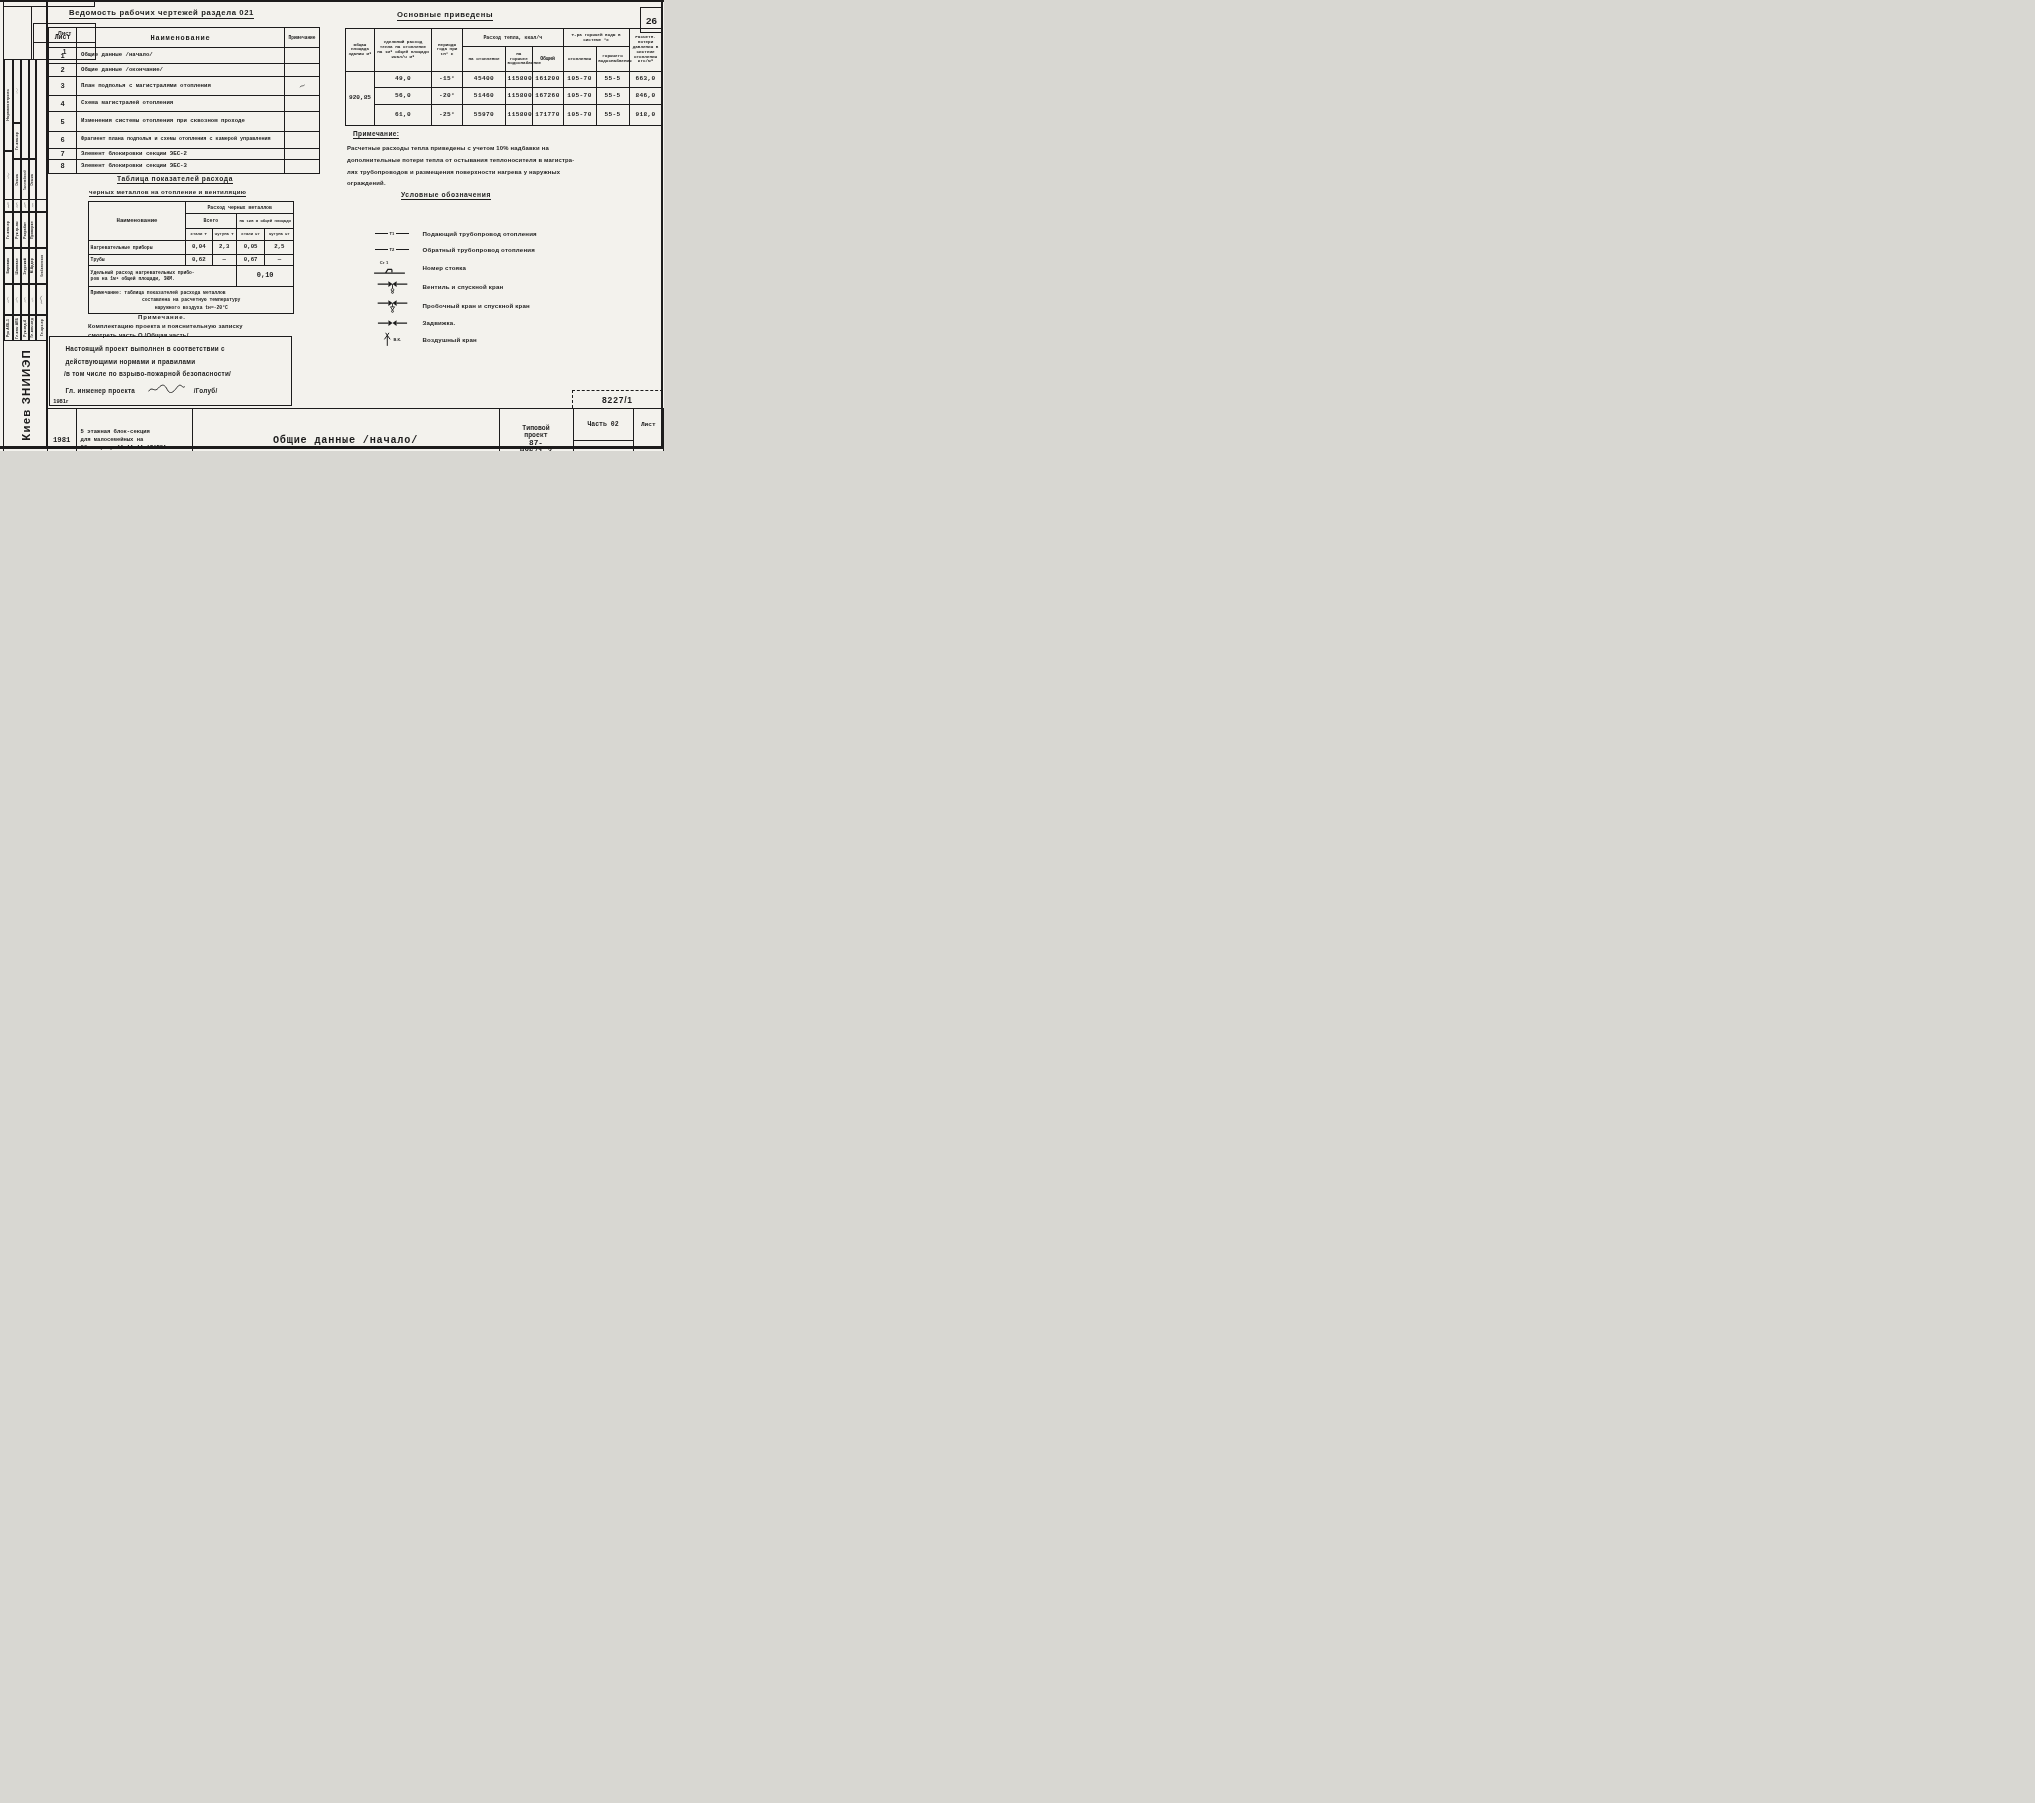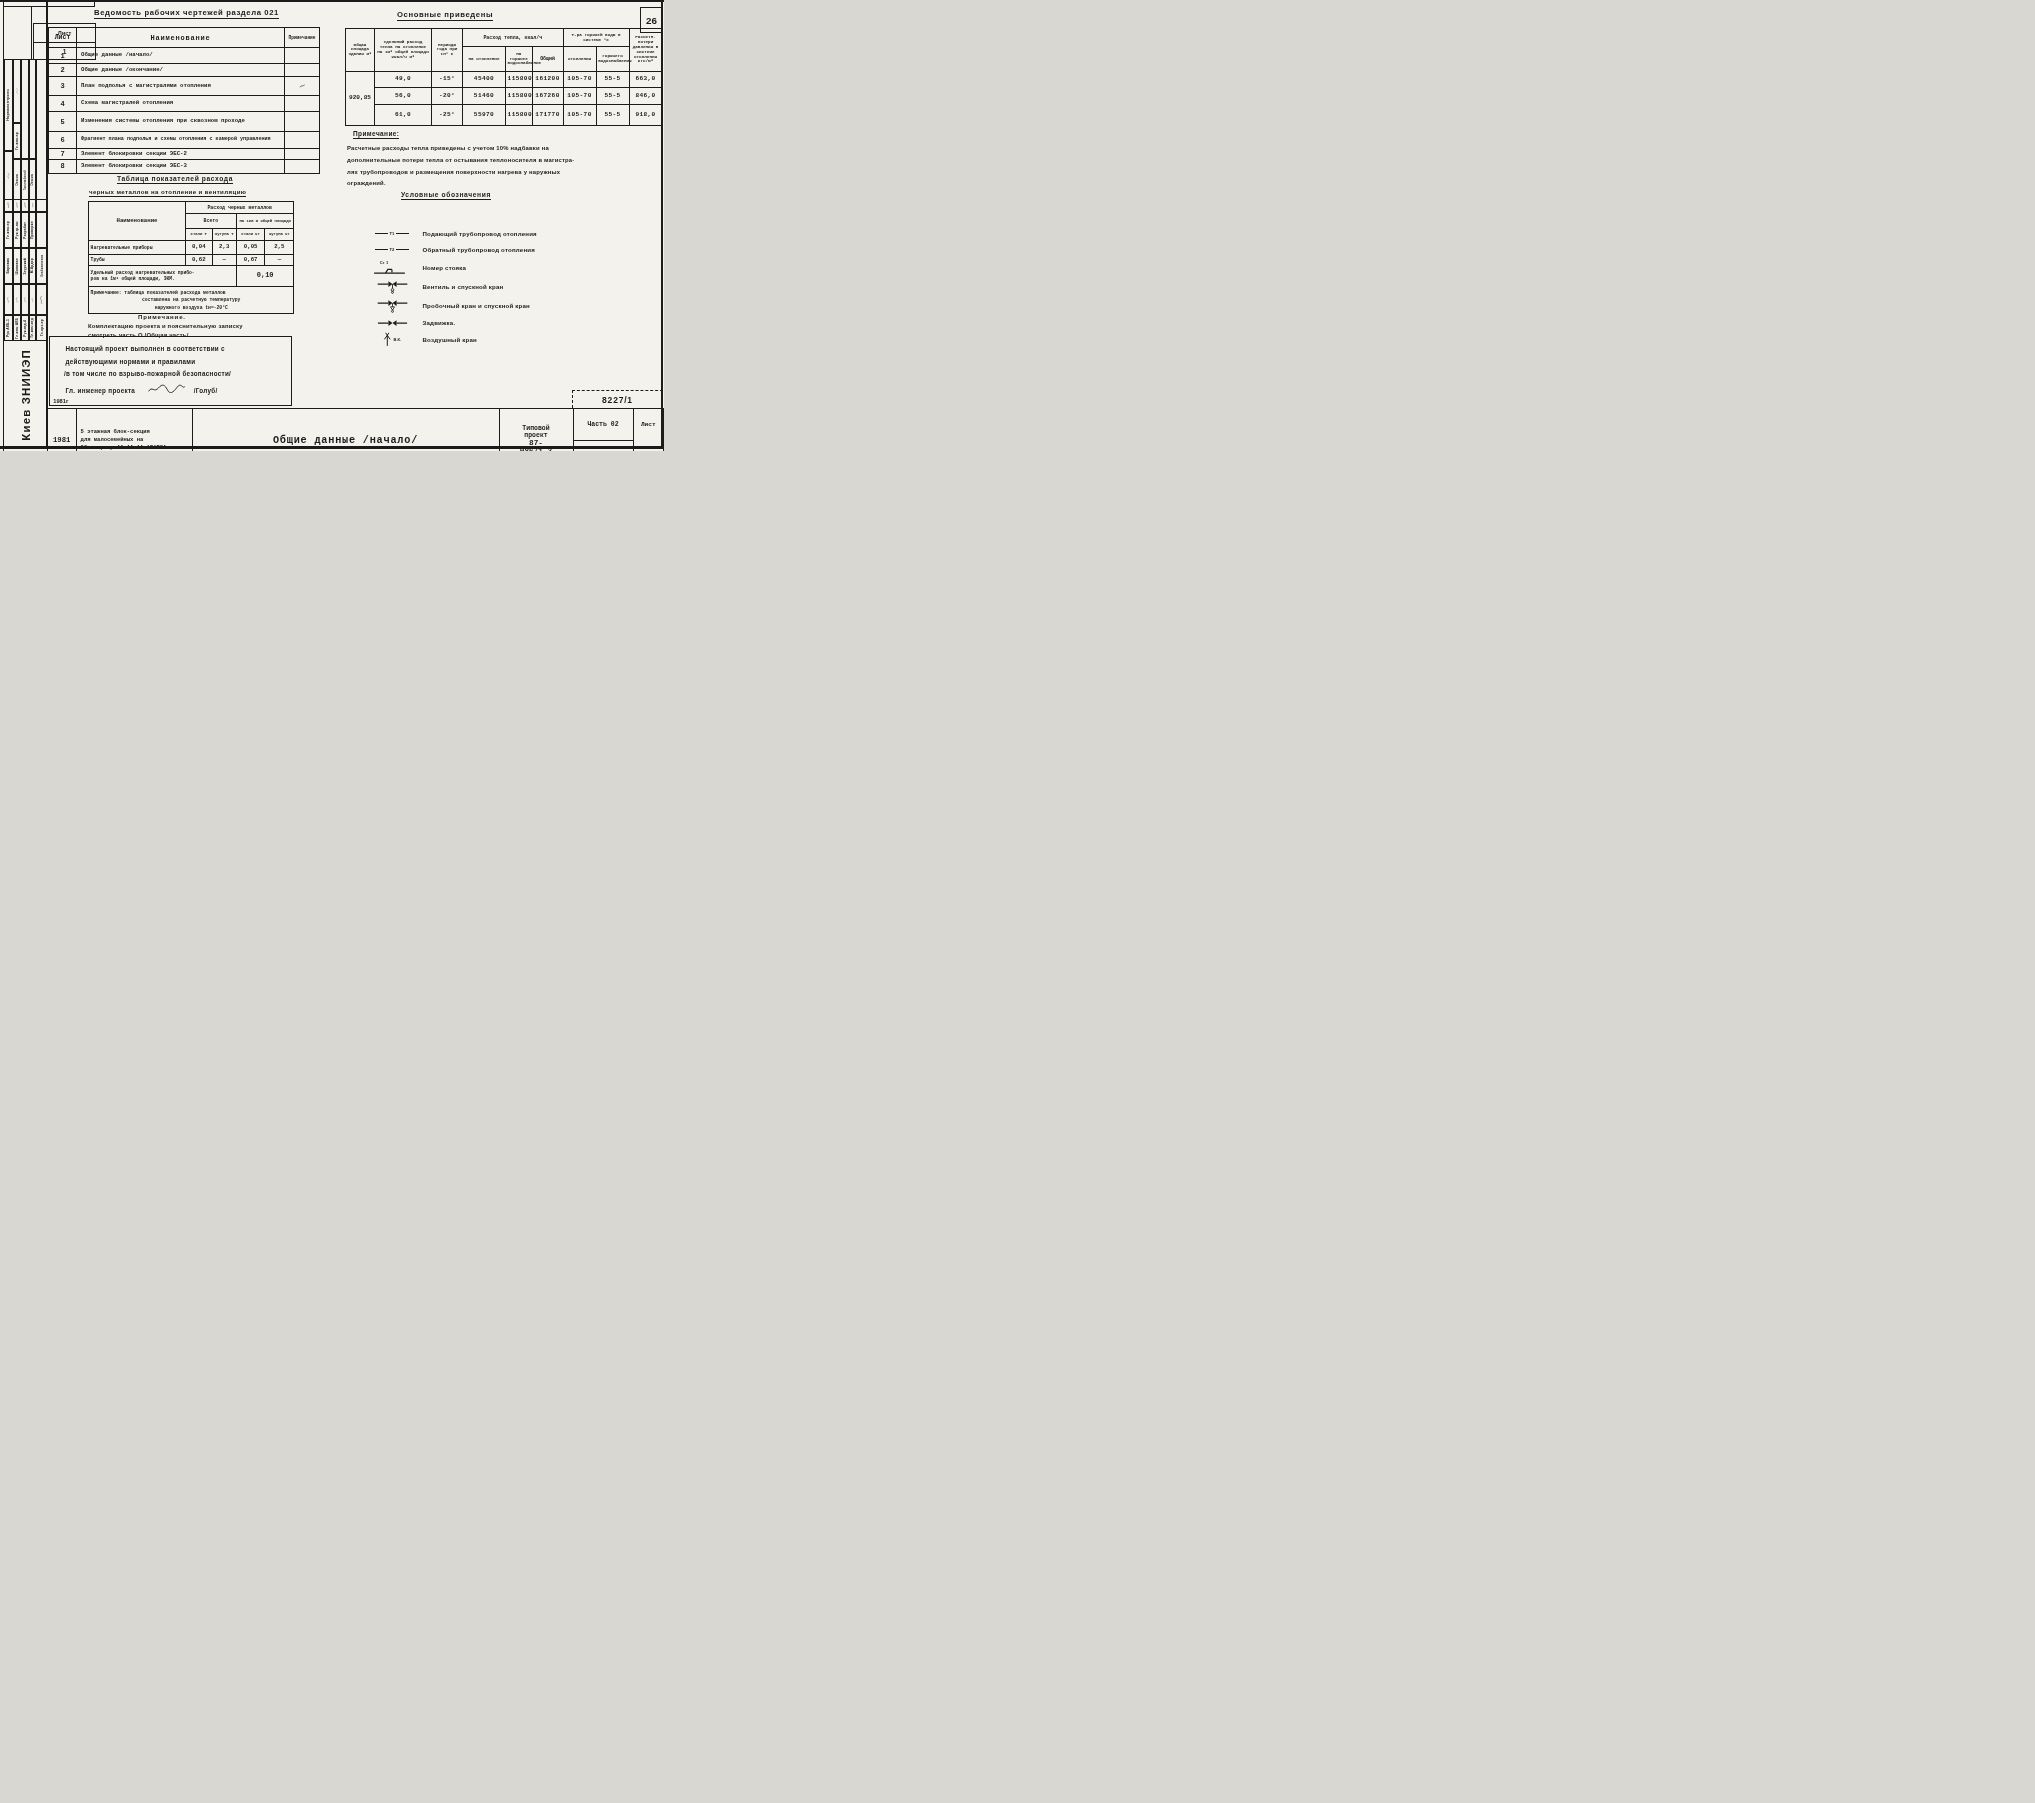--- a/index.html
+++ b/index.html
@@ -210,21 +210,21 @@
       </div>
     <div class="sc" style="grid-column:5;grid-row:5;">
         <span class="vt">Гл.арх.пр</span>
       </div>
   </div>
 
   <div class="abs" style="left:4.1px;top:345px;width:43px;height:100px;display:flex;align-items:center;justify-content:center;">
     <span class="vt" style="font-size:11.4px;letter-spacing:1.2px;">Киев ЗНИИЭП</span>
   </div>
 
-  <div class="abs" style="left:94px;top:8.1px;">
+  <div class="abs" style="left:69px;top:8.1px;">
     <span class="u title">Ведомость рабочих чертежей раздела 021</span>
   </div>
 
   <table class="sheet abs" style="left:48px;top:27px;width:270px;border:1.4px solid #1c1c1c;">
     <colgroup>
         <col style="width:28px">
         <col style="width:208px">
         <col style="width:35px">
       </colgroup>
     <tbody>

